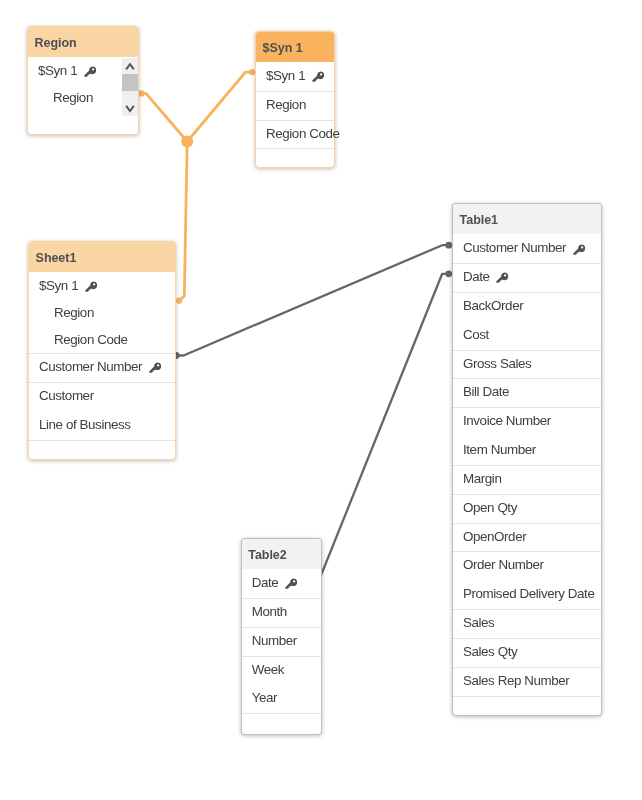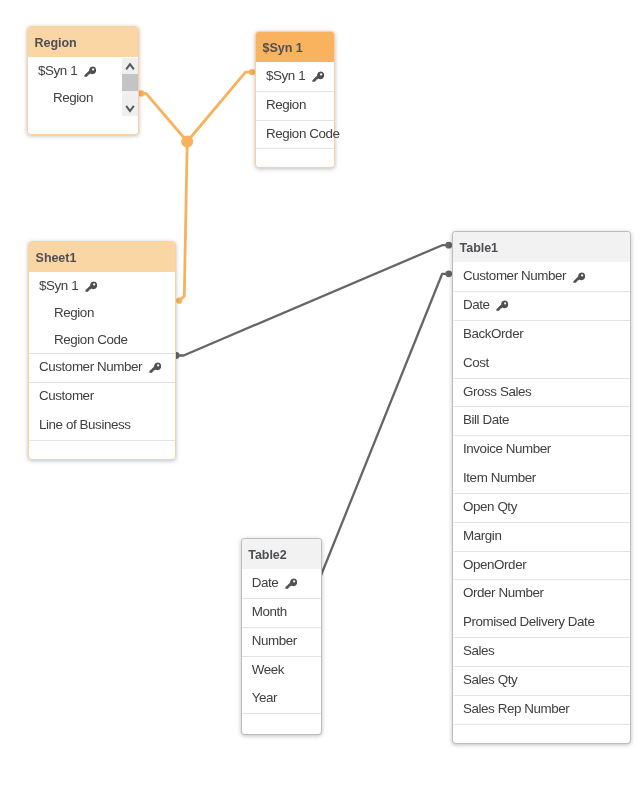--- a/index.html
+++ b/index.html
@@ -97,39 +97,39 @@
           <div class="row nb sub syn"><span>Region Code</span></div>
           <div class="row"><span>Customer Number</span><span class="key"><svg viewBox="0 0 16 16" width="12.2" height="12.2">
                 <path d="M10.9 0.5 A5.1 5.1 0 0 1 16 5.6 A5.1 5.1 0 0 1 10.9 10.7 A5.0 5.0 0 0 1 8.3 10.0 L7.0 11.3 L5.6 11.3 L5.6 12.7 L4.2 12.7 L4.2 14.1 L0.5 14.1 L0.5 12.3 L6.9 5.9 A5.1 5.1 0 0 1 6.75 4.7 A5.1 5.1 0 0 1 10.9 0.5 Z" fill="#4d4f53"></path>
                 <circle cx="12.0" cy="4.5" r="1.45" fill="#fff"></circle>
               </svg></span></div>
           <div class="row"><span>Customer</span></div>
           <div class="row nb"><span>Line of Business</span></div>
           <div class="pad" style="height: 19px;"></div>
         </div>
       </div>
-      <div class="tbl" style="left: 452px; top: 203.2px; width: 179px; margin-top: 28px;">
+      <div class="tbl" style="left: 452px; top: 203.2px; width: 150px;">
         <div class="hdr">Table1</div>
         <div class="body">
           <div class="row nb"><span>Customer Number</span><span class="key"><svg viewBox="0 0 16 16" width="12.2" height="12.2">
                 <path d="M10.9 0.5 A5.1 5.1 0 0 1 16 5.6 A5.1 5.1 0 0 1 10.9 10.7 A5.0 5.0 0 0 1 8.3 10.0 L7.0 11.3 L5.6 11.3 L5.6 12.7 L4.2 12.7 L4.2 14.1 L0.5 14.1 L0.5 12.3 L6.9 5.9 A5.1 5.1 0 0 1 6.75 4.7 A5.1 5.1 0 0 1 10.9 0.5 Z" fill="#4d4f53"></path>
                 <circle cx="12.0" cy="4.5" r="1.45" fill="#fff"></circle>
               </svg></span></div>
           <div class="row"><span>Date</span><span class="key"><svg viewBox="0 0 16 16" width="12.2" height="12.2">
                 <path d="M10.9 0.5 A5.1 5.1 0 0 1 16 5.6 A5.1 5.1 0 0 1 10.9 10.7 A5.0 5.0 0 0 1 8.3 10.0 L7.0 11.3 L5.6 11.3 L5.6 12.7 L4.2 12.7 L4.2 14.1 L0.5 14.1 L0.5 12.3 L6.9 5.9 A5.1 5.1 0 0 1 6.75 4.7 A5.1 5.1 0 0 1 10.9 0.5 Z" fill="#4d4f53"></path>
                 <circle cx="12.0" cy="4.5" r="1.45" fill="#fff"></circle>
               </svg></span></div>
           <div class="row"><span>BackOrder</span></div>
           <div class="row nb"><span>Cost</span></div>
           <div class="row"><span>Gross Sales</span></div>
           <div class="row"><span>Bill Date</span></div>
           <div class="row"><span>Invoice Number</span></div>
           <div class="row nb"><span>Item Number</span></div>
+          <div class="row"><span>Margin</span></div>
           <div class="row"><span>Open Qty</span></div>
-          <div class="row"><span>Margin</span></div>
           <div class="row"><span>OpenOrder</span></div>
           <div class="row"><span>Order Number</span></div>
           <div class="row nb"><span>Promised Delivery Date</span></div>
           <div class="row"><span>Sales</span></div>
           <div class="row"><span>Sales Qty</span></div>
           <div class="row"><span>Sales Rep Number</span></div>
           <div class="pad" style="height: 19px;"></div>
         </div>
       </div>
       <div class="tbl" style="left: 240.7px; top: 538px; width: 81px;">

